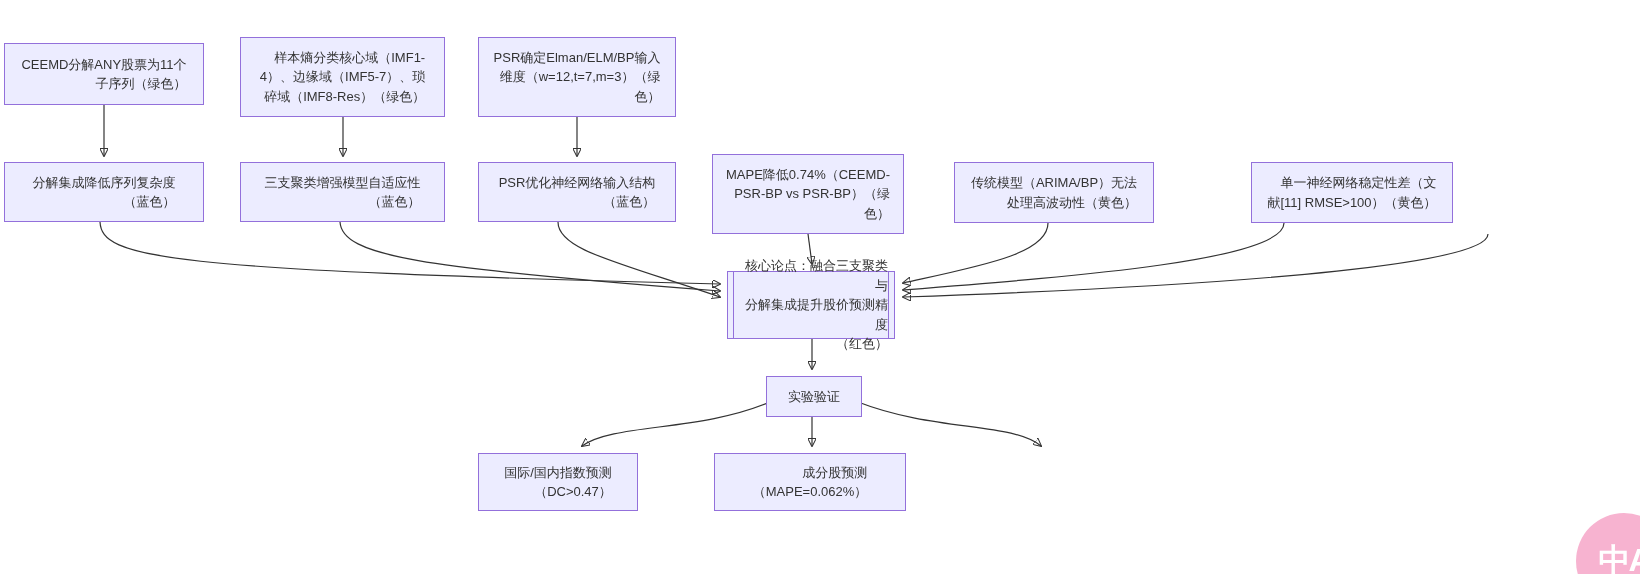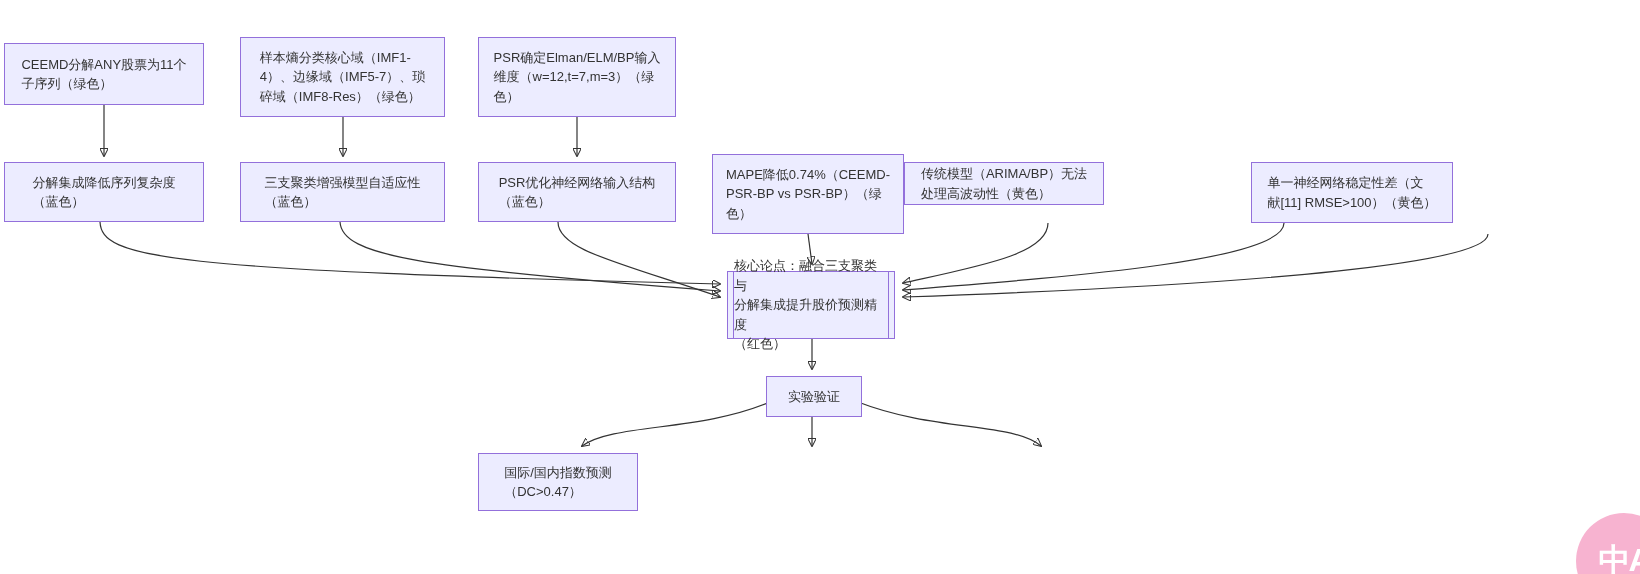--- a/index.html
+++ b/index.html
@@ -26,21 +26,21 @@
     position:absolute;
     box-sizing:border-box;
     background:#ECECFF;
     border:1px solid #9370DB;
     color:#333333;
     font-size:13px;
     line-height:19.5px;
     display:flex;
     align-items:center;
     justify-content:center;
-    text-align:left;
+    text-align:right;
     padding:2px 6px;
   }
   .node-label{white-space:pre-line;}
   .subroutine::before,
   .subroutine::after{
     content:"";
     position:absolute;
     top:0;bottom:0;
     width:0;
     border-left:1px solid #9370DB;
@@ -123,21 +123,21 @@
     <span class="node-label">PSR优化神经网络输入结构
 （蓝色）</span>
   </div>
 
   <div class="node" style="left:712px;top:154px;width:192px;height:80px">
     <span class="node-label">MAPE降低0.74%（CEEMD-
 PSR-BP vs PSR-BP）（绿
 色）</span>
   </div>
 
-  <div class="node" style="left:904px;top:162px;width:200px;height:43px">
+  <div class="node" style="left:954px;top:162px;width:200px;height:61px">
     <span class="node-label">传统模型（ARIMA/BP）无法
 处理高波动性（黄色）</span>
   </div>
 
   <div class="node" style="left:1251px;top:162px;width:202px;height:61px">
     <span class="node-label">单一神经网络稳定性差（文
 献[11] RMSE&gt;100）（黄色）</span>
   </div>
 
 
@@ -149,19 +149,23 @@
 
   <div class="node" style="left:766px;top:376px;width:96px;height:41px">
     <span class="node-label">实验验证</span>
   </div>
 
   <div class="node" style="left:478px;top:453px;width:160px;height:58px">
     <span class="node-label">国际/国内指数预测
 （DC&gt;0.47）</span>
   </div>
 
+  <div class="node" style="left:714px;top:453px;width:192px;height:58px">
+    <span class="node-label">成分股预测
+（MAPE=0.062%）</span>
+  </div>
 
 
   <div class="translate-btn">
     <span>中A</span>
   </div>
 
 </div>
 
 </body></html>

